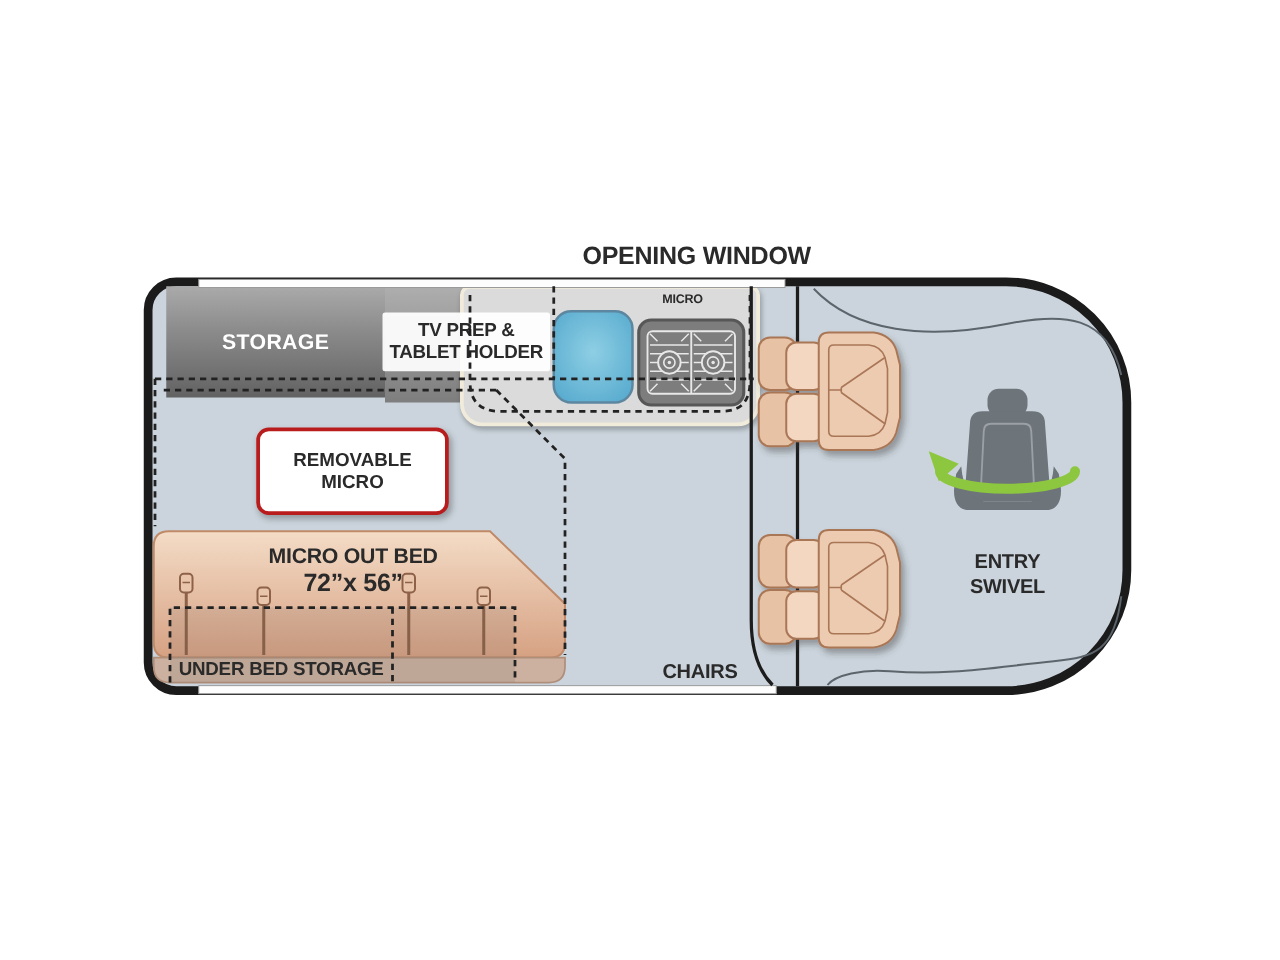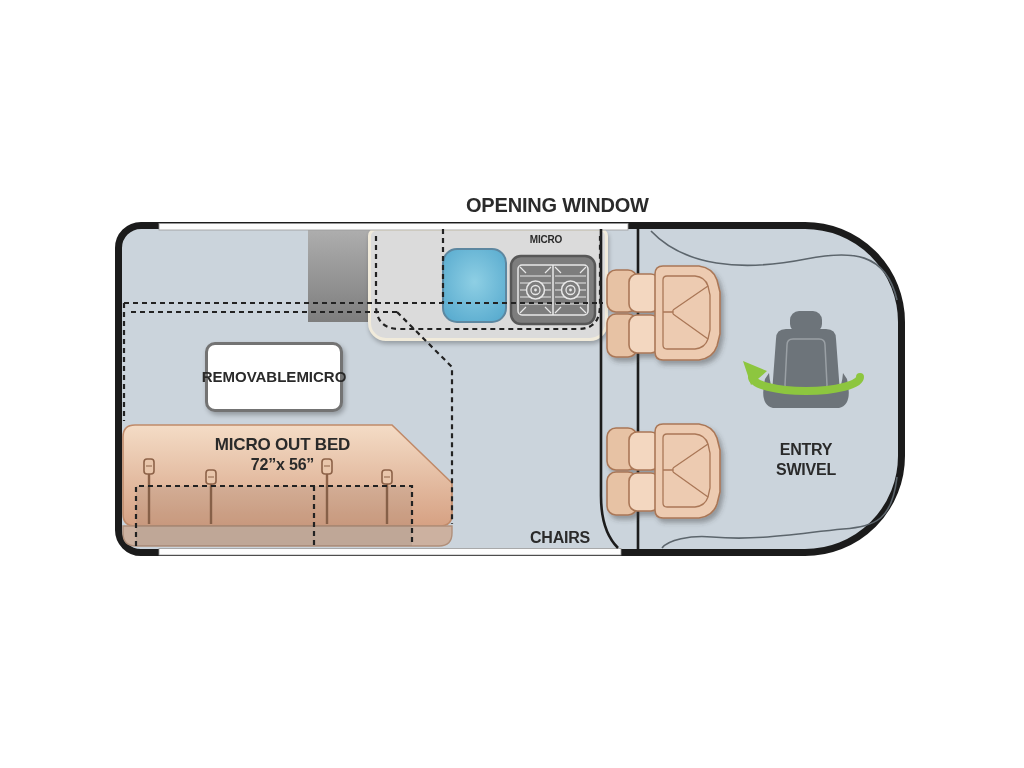--- a/index.html
+++ b/index.html
@@ -15,35 +15,42 @@
        display:flex;align-items:center;justify-content:center;}
   .cab-tv{left:308px;top:229px;width:88px;height:93px;
        background:linear-gradient(180deg,#aeaeae 0%,#7e7e7e 100%);}
   .galley{left:368px;top:228px;width:240px;height:113px;background:#dbdbdb;
        box-sizing:border-box;border:3px solid #f1ebdb;border-radius:8px 8px 18px 18px;
        box-shadow:1px 3px 4px rgba(0,0,0,0.25);}
   .tv-label{left:306px;top:250px;width:134px;height:47px;background:rgba(255,255,255,0.93);
        display:flex;flex-direction:column;align-items:center;justify-content:center;
        font-weight:700;font-size:15px;color:#2a2a2a;line-height:1.12;letter-spacing:-0.2px;
        border-radius:2px;}
-  .table{left:205px;top:342px;width:138px;height:70px;background:#ffffff;box-sizing:border-box;
-       border:3px solid #737373;border-radius:10px;box-shadow:2px 3px 5px rgba(0,0,0,0.28);
-       display:flex;flex-direction:row;align-items:center;justify-content:center;
+  .table{left:205px;top:342px;width:154px;height:70px;background:#ffffff;box-sizing:border-box;
+       border:3px solid #b91c1c;border-radius:10px;box-shadow:2px 3px 5px rgba(0,0,0,0.28);
+       display:flex;flex-direction:column;align-items:center;justify-content:center;
        font-weight:700;font-size:15px;color:#2a2a2a;line-height:1.15;}
   svg{position:absolute;left:0;top:0;pointer-events:none;}
 </style>
 </head>
 <body>
 
 <div class="stage">
 
   <div class="abs van"></div>
 
+  <div class="abs cab-gray">
+    <span class="lbl" style="position:static;color:#ffffff;font-size:17px;letter-spacing:0.3px;">STORAGE</span>
+  </div>
   <div class="abs cab-tv"></div>
   <div class="abs galley"></div>
+  <div class="abs tv-label">
+    <span>TV PREP &amp;</span>
+    <span>TABLET HOLDER</span>
+  </div>
   <div class="abs table">
     <span>REMOVABLE</span>
     <span>MICRO</span>
   </div>
 
   <svg width="1024" height="768" viewBox="0 0 1024 768">
     <defs>
       <linearGradient id="bedGrad" x1="0" y1="0" x2="0" y2="1">
         <stop offset="0" stop-color="#f4dcc6"></stop>
           <stop offset="1" stop-color="#d6a183"></stop>
@@ -133,18 +140,19 @@
       <path d="M30,34 Q30,28 36,28 H62 Q68,28 68,34 L70,74 Q70,80 64,80 H34 Q28,80 28,74 Z" fill="none" stroke="#9aa0a5" stroke-width="1.5"></path>
       <path d="M8,68 Q2,94 16,97 H82 Q96,94 90,68 L86,62 Q84,88 68,90 H30 Q14,88 12,62 Z" fill="#6d747a"></path>
       <path d="M-5,66 A54,14 0 0 0 103,66" fill="none" stroke="#8dc63f" stroke-width="8" stroke-linecap="round"></path>
       <polygon points="-14,50 10,60 -6,74" fill="#8dc63f"></polygon>
     </g>
   </svg>
 
   <div class="lbl" style="left:466px;top:194px;width:148px;font-size:20px;">OPENING WINDOW</div>
   <div class="lbl" style="left:499px;top:234px;width:94px;font-size:10px;">MICRO</div>
   <div class="lbl" style="left:170px;top:435px;width:225px;font-size:17px;">MICRO OUT BED</div>
-  <div class="lbl" style="left:170px;top:456px;width:225px;font-size:16px;">72”x 56”</div>
+  <div class="lbl" style="left:170px;top:456px;width:225px;font-size:20px;">72”x 56”</div>
+  <div class="lbl" style="left:143px;top:528px;width:230px;font-size:15px;text-align:left;">UNDER BED STORAGE</div>
   <div class="lbl" style="left:520px;top:529px;width:80px;font-size:16px;">CHAIRS</div>
   <div class="lbl" style="left:758px;top:422px;width:96px;font-size:16px;margin-top:39px;">SWIVEL</div>
   <div class="lbl" style="left:758px;top:441px;width:96px;font-size:16px;">ENTRY</div>
 
 </div>
 
 </body></html>

